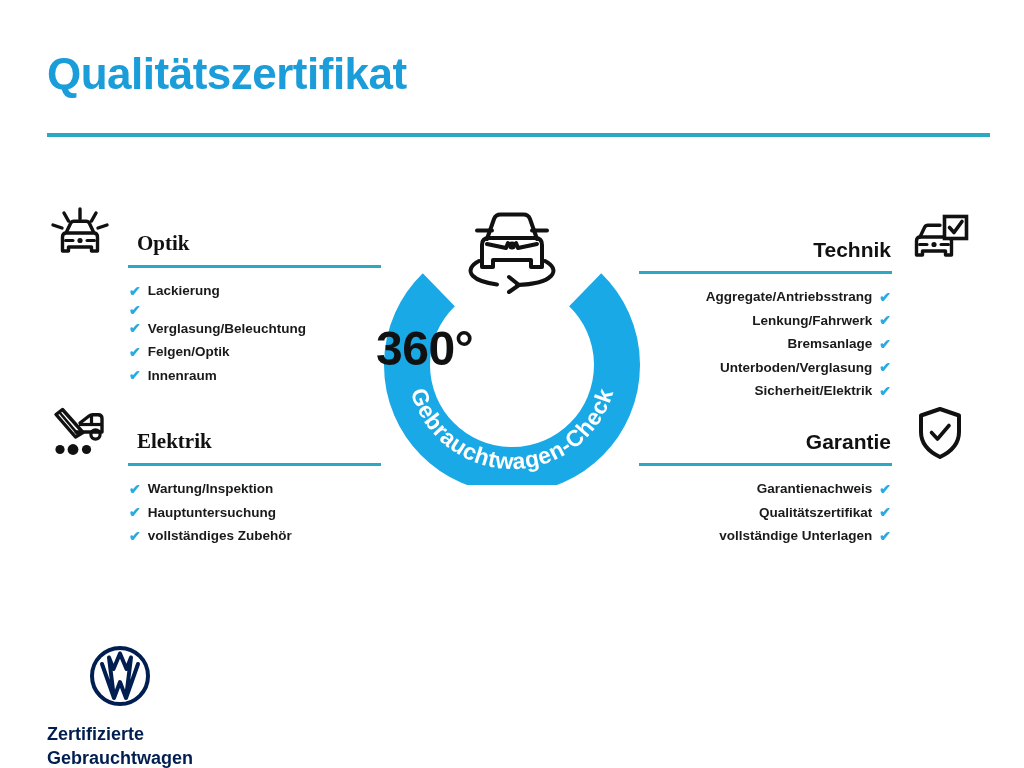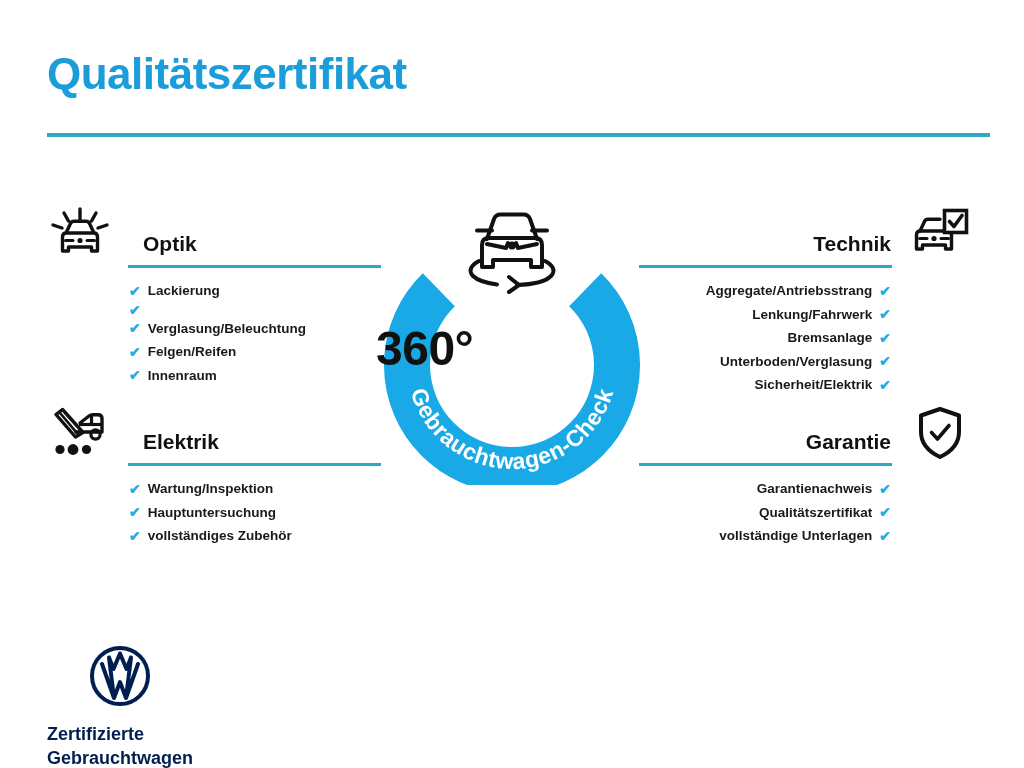--- a/index.html
+++ b/index.html
@@ -42,21 +42,21 @@
     height: 4px;
     background: #2BA8C4;
   }
 
   
   .section {
     position: absolute;
   }
   .sec-optik   { left: 47px;  top: 206px; width: 333px; }
   .sec-wartung { left: 47px;  top: 404px; width: 333px; }
-  .sec-technik { left: 640px; top: 206px; width: 333px; }
+  .sec-technik { left: 640px; top: 212px; width: 333px; }
   .sec-garantie{ left: 640px; top: 404px; width: 333px; }
 
   .sec-head {
     position: relative;
     height: 62px;
   }
   .sec-icon {
     position: absolute;
     top: 0;
     width: 66px;
@@ -68,21 +68,21 @@
   .left .sec-icon  { left: 0; }
   .right .sec-icon { right: 0; }
   .sec-title {
     position: absolute;
     bottom: 12px;
     font-size: 21px;
     font-weight: 700;
     color: #111111;
     white-space: nowrap;
   }
-  .left .sec-title  { left: 96px; }
+  .left .sec-title  { left: 90px; font-family: Liberation Serif, serif; }
   .right .sec-title { right: 82px; }
 
   .sec-rule {
     position: absolute;
     height: 3px;
     background: #2BA8C4;
     bottom: 0;
     width: 253px;
   }
   .left .sec-rule  { left: 81px; }
@@ -199,21 +199,21 @@
         </li>
       <li>
           <span class="chk">✔</span>
         </li>
       <li>
           <span class="chk">✔</span>
           <span>Verglasung/Beleuchtung</span>
         </li>
       <li>
           <span class="chk">✔</span>
-          <span>Felgen/Reifen</span>
+          <span>Felgen/Optik</span>
         </li>
       <li>
           <span class="chk">✔</span>
           <span>Innenraum</span>
         </li>
     </ul>
   </div>
 
   <div class="section sec-wartung left">
     <div class="sec-head">

